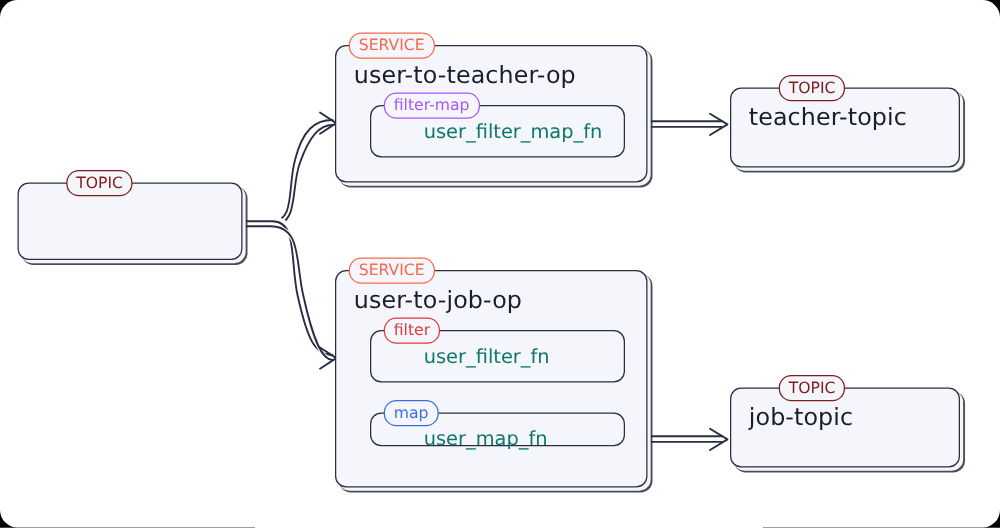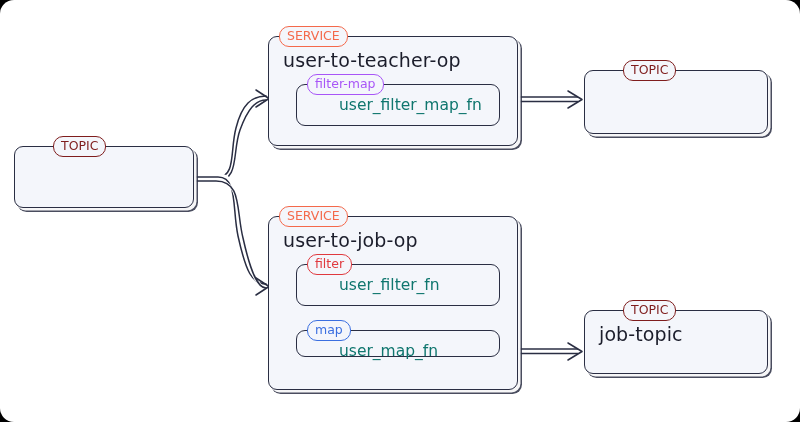--- a/index.html
+++ b/index.html
@@ -158,20 +158,21 @@
     <span class="badge badge-service">SERVICE</span>
     <span class="node-title">user-to-teacher-op</span>
   </div>
   <div class="fn-box" id="fn-filtermap">
     <span class="badge badge-filtermap">filter-map</span>
     <span class="fn-label">user_filter_map_fn</span>
   </div>
 
   <div class="node" id="topic-teacher">
     <span class="badge badge-topic">TOPIC</span>
+    <span class="node-title">teacher-topic</span>
   </div>
 
   <div class="node" id="svc-job">
     <span class="badge badge-service">SERVICE</span>
     <span class="node-title">user-to-job-op</span>
   </div>
   <div class="fn-box" id="fn-filter">
     <span class="badge badge-filter">filter</span>
     <span class="fn-label">user_filter_fn</span>
   </div>

